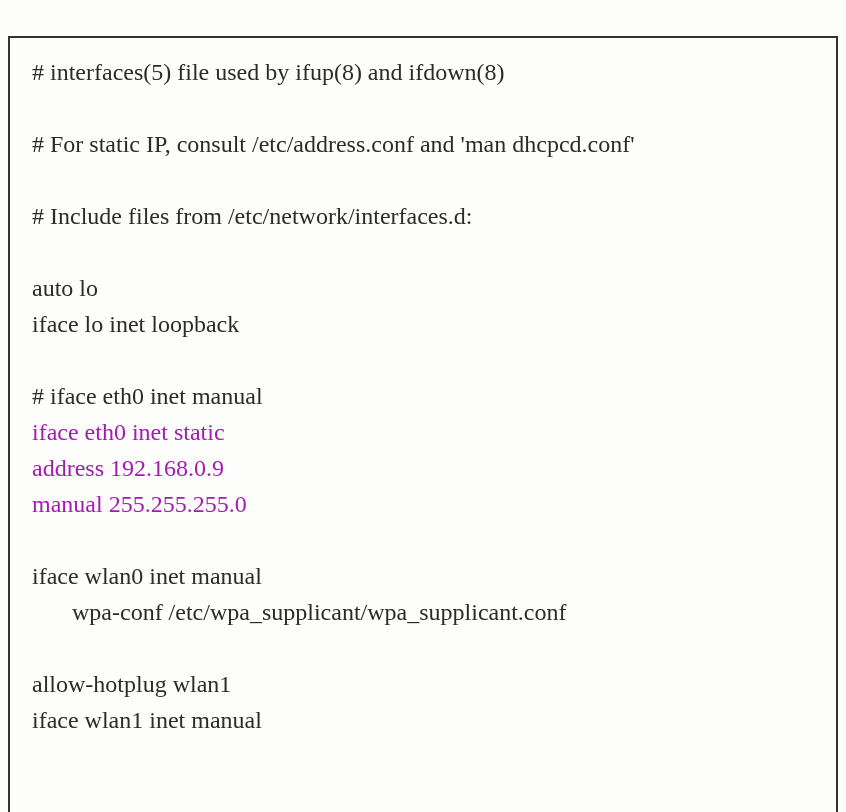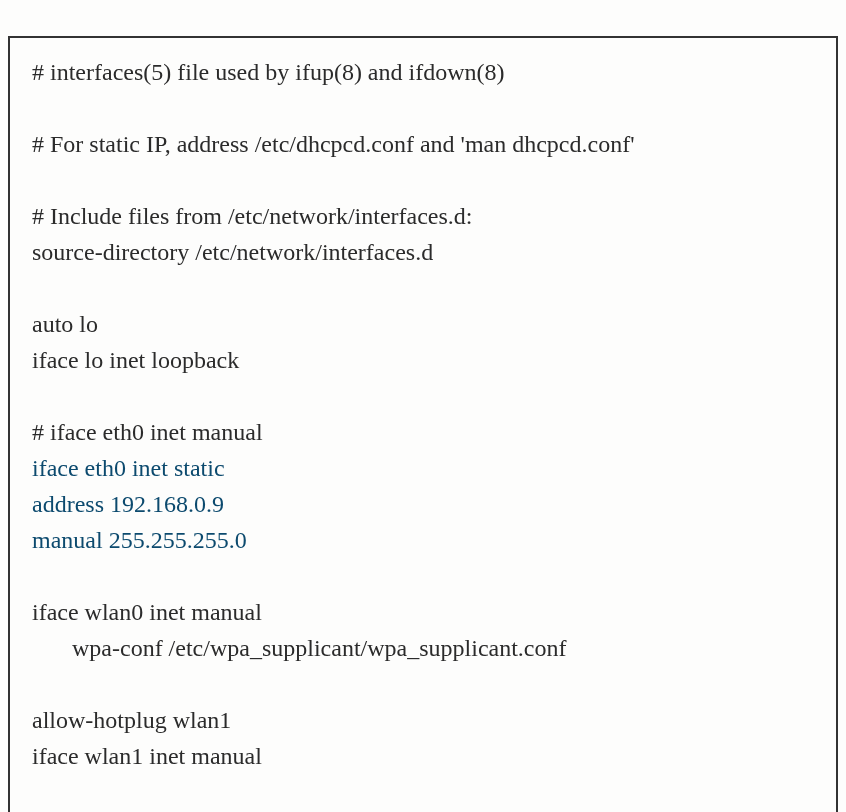--- a/index.html
+++ b/index.html
@@ -17,32 +17,31 @@
       font-family: Georgia, 'Times New Roman', serif;
       font-size: 24px;
       line-height: 1.5;
       color: #2b2b2b;
       overflow: hidden;
       margin-top: 28px;
     }
     .line { white-space: pre-wrap; }
     .blank { height: 36px; }
     .indent { padding-left: 40px; }
-    .red { color: #0c4a6e; }
+    .red { color: #a21caf; }
   </style>
 </head>
 <body>
 
 <div class="container">
   <div class="line"># interfaces(5) file used by ifup(8) and ifdown(8)</div>
   <div class="blank"></div>
-  <div class="line"># For static IP, address /etc/dhcpcd.conf and 'man dhcpcd.conf'</div>
+  <div class="line"># For static IP, consult /etc/address.conf and 'man dhcpcd.conf'</div>
   <div class="blank"></div>
   <div class="line"># Include files from /etc/network/interfaces.d:</div>
-  <div class="line">source-directory /etc/network/interfaces.d</div>
   <div class="blank"></div>
   <div class="line">auto lo</div>
   <div class="line">iface lo inet loopback</div>
   <div class="blank"></div>
   <div class="line"># iface eth0 inet manual</div>
   <div class="line red">iface eth0 inet static</div>
   <div class="line red">address 192.168.0.9</div>
   <div class="line red">manual 255.255.255.0</div>
   <div class="blank"></div>
   <div class="line">iface wlan0 inet manual</div>

